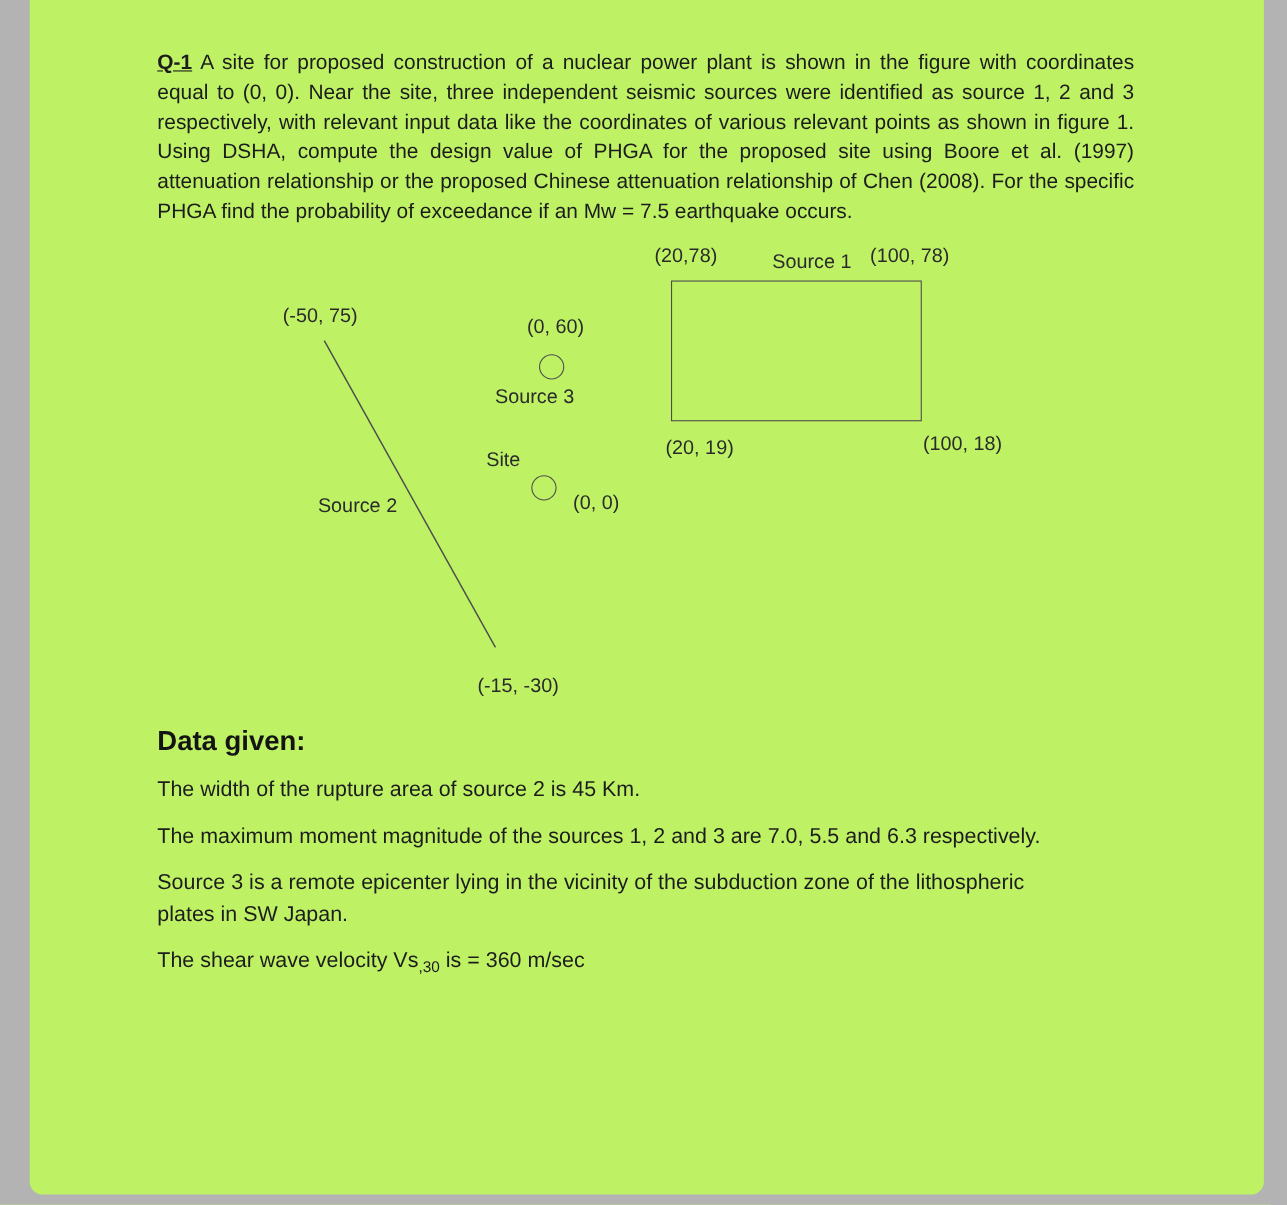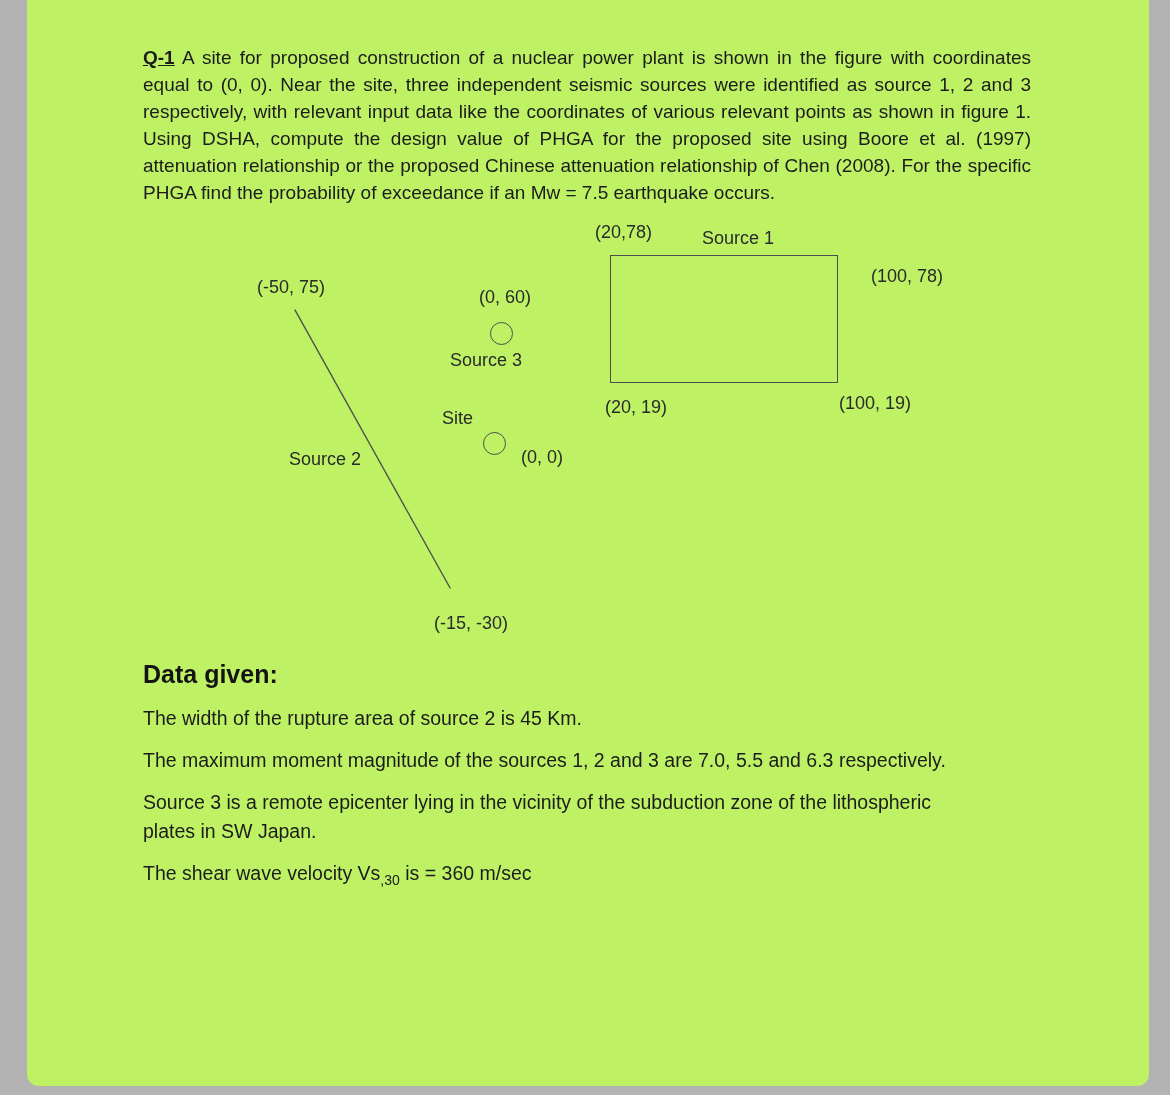--- a/index.html
+++ b/index.html
@@ -97,23 +97,23 @@
 
     <div class="figure">
 
       <svg class="fig-svg" width="936" height="432" viewBox="0 0 936 432" xmlns="http://www.w3.org/2000/svg">
         <line x1="160" y1="87" x2="324" y2="381" stroke="#4d4d4d" stroke-width="1.4"></line>
       </svg>
 
       <div class="fig-rect"></div>
       <div class="fig-label" style="left:452px; top:6px;">(20,78)</div>
       <div class="fig-label" style="left:559px; top:12px;">Source 1</div>
-      <div class="fig-label" style="left:728px; top:6px;margin-top:44px;">(100, 78)</div>
+      <div class="fig-label" style="left:648px; top:6px;">(100, 78)</div>
       <div class="fig-label" style="left:462px; top:181px;">(20, 19)</div>
-      <div class="fig-label" style="left:696px; top:177px;">(100, 19)</div>
+      <div class="fig-label" style="left:696px; top:177px;">(100, 18)</div>
 
       <div class="fig-label" style="left:114px; top:61px;">(-50, 75)</div>
       <div class="fig-label" style="left:146px; top:233px;">Source 2</div>
       <div class="fig-label" style="left:291px; top:397px;">(-15, -30)</div>
 
       <div class="fig-label" style="left:336px; top:71px;">(0, 60)</div>
       <div class="fig-circle" style="left:347px; top:106px;"></div>
       <div class="fig-label" style="left:307px; top:134px;">Source 3</div>
 
       <div class="fig-label" style="left:299px; top:192px;">Site</div>

